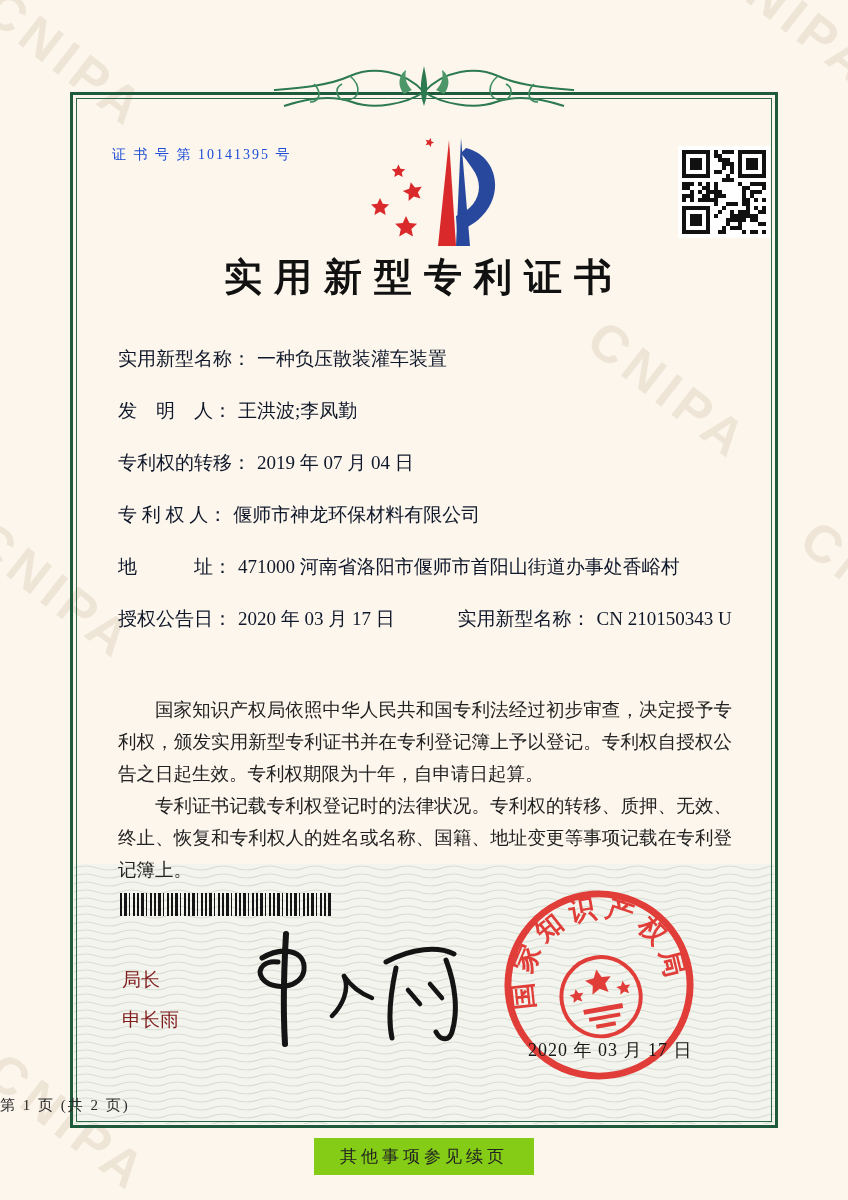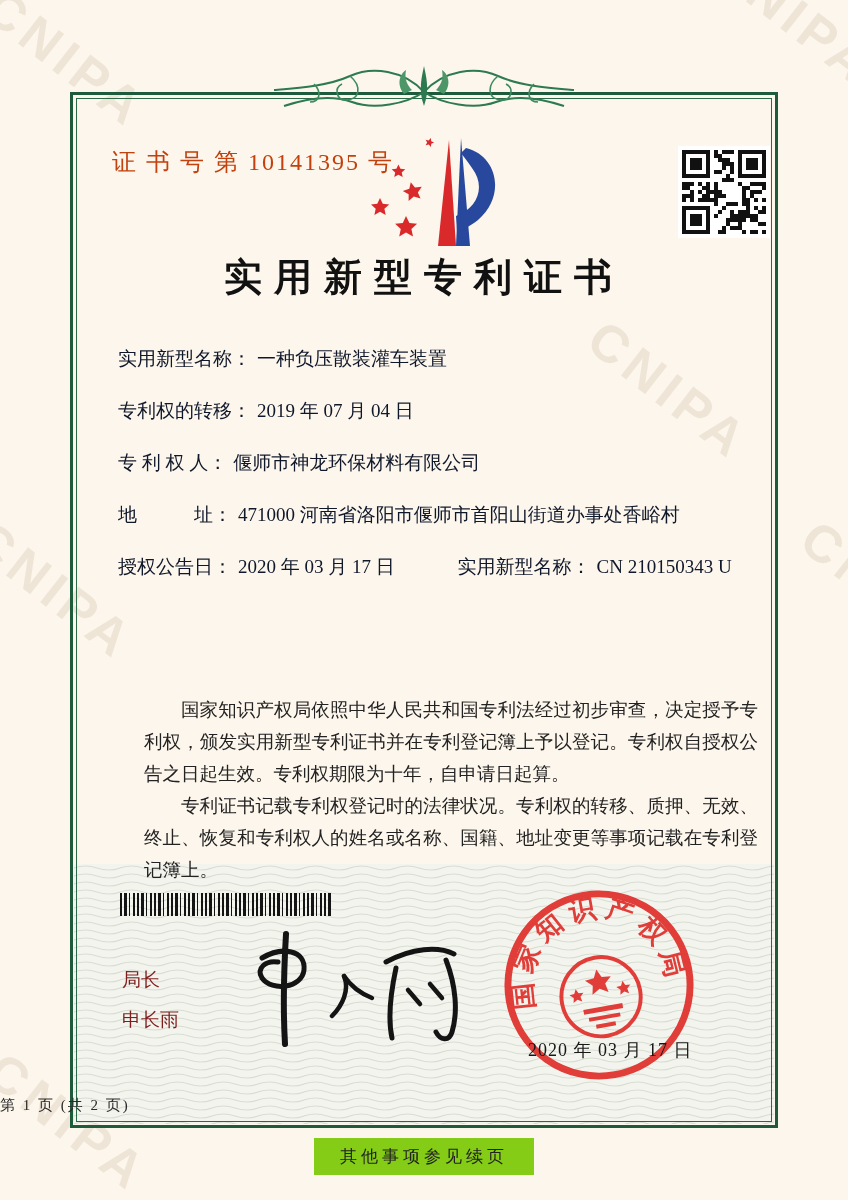--- a/index.html
+++ b/index.html
@@ -12,38 +12,38 @@
       transform:rotate(38deg);user-select:none;white-space:nowrap;}
 
   
   .border-outer{position:absolute;left:70px;top:92px;right:70px;bottom:72px;
       border:3px solid #1e5b3c;}
   .border-inner{position:absolute;left:76px;top:98px;right:76px;bottom:78px;
       border:1px solid #2a6a48;}
 
   .flourish{position:absolute;left:254px;top:60px;}
 
-  .cert-no{position:absolute;left:112px;top:146px;font-size:24px;color:#c2410c;
+  .cert-no{position:absolute;left:112px;top:146px;font-size:14px;color:#1d4ed8;
       letter-spacing:2px;}
 
   .logo{position:absolute;left:352px;top:134px;}
   .qr-wrap{position:absolute;left:678px;top:146px;width:92px;height:92px;background:#fff;
       display:flex;align-items:center;justify-content:center;}
 
   .title{position:absolute;left:0;top:252px;width:100%;text-align:center;
       font-size:38px;font-weight:700;color:#111;letter-spacing:12px;}
 
   .fields{position:absolute;left:118px;top:346px;width:600px;}
   .field-row{height:52px;font-size:19px;color:#0f172a;white-space:nowrap;}
   .field-row .lab{display:inline-block;}
   .field-row .val{margin-left:6px;}
   .grant-no-pair{margin-left:58px;}
 
   .paras{position:absolute;left:118px;top:694px;width:614px;font-size:18.5px;
-      line-height:32px;color:#222;text-align:justify;margin-left:26px;}
+      line-height:32px;color:#222;text-align:justify;}
   .paras p{margin:0;text-indent:2em;}
 
   
   .band{position:absolute;left:74px;top:864px;width:700px;height:260px;}
 
   .barcode{position:absolute;left:120px;top:893px;width:212px;height:23px;
       background:repeating-linear-gradient(90deg,
         #141414 0 2px,transparent 2px 4px,
         #141414 4px 7px,transparent 7px 9px,
         #141414 9px 10px,transparent 10px 13px,
@@ -268,20 +268,23 @@
       </svg>
   </div>
 
   <div class="title">实用新型专利证书</div>
 
   <div class="fields">
     <div class="field-row">
       <span class="lab">实用新型名称：</span><span class="val">一种负压散装灌车装置</span>
     </div>
     <div class="field-row">
+      <span class="lab">发　明　人：</span><span class="val">王洪波;李凤勤</span>
+    </div>
+    <div class="field-row">
       <span class="lab">专利权的转移：</span><span class="val">2019 年 07 月 04 日</span>
     </div>
     <div class="field-row">
       <span class="lab">专 利 权 人：</span><span class="val">偃师市神龙环保材料有限公司</span>
     </div>
     <div class="field-row">
       <span class="lab">地　　　址：</span><span class="val">471000 河南省洛阳市偃师市首阳山街道办事处香峪村</span>
     </div>
     <div class="field-row">
       <span class="lab">授权公告日：</span><span class="val">2020 年 03 月 17 日</span>

